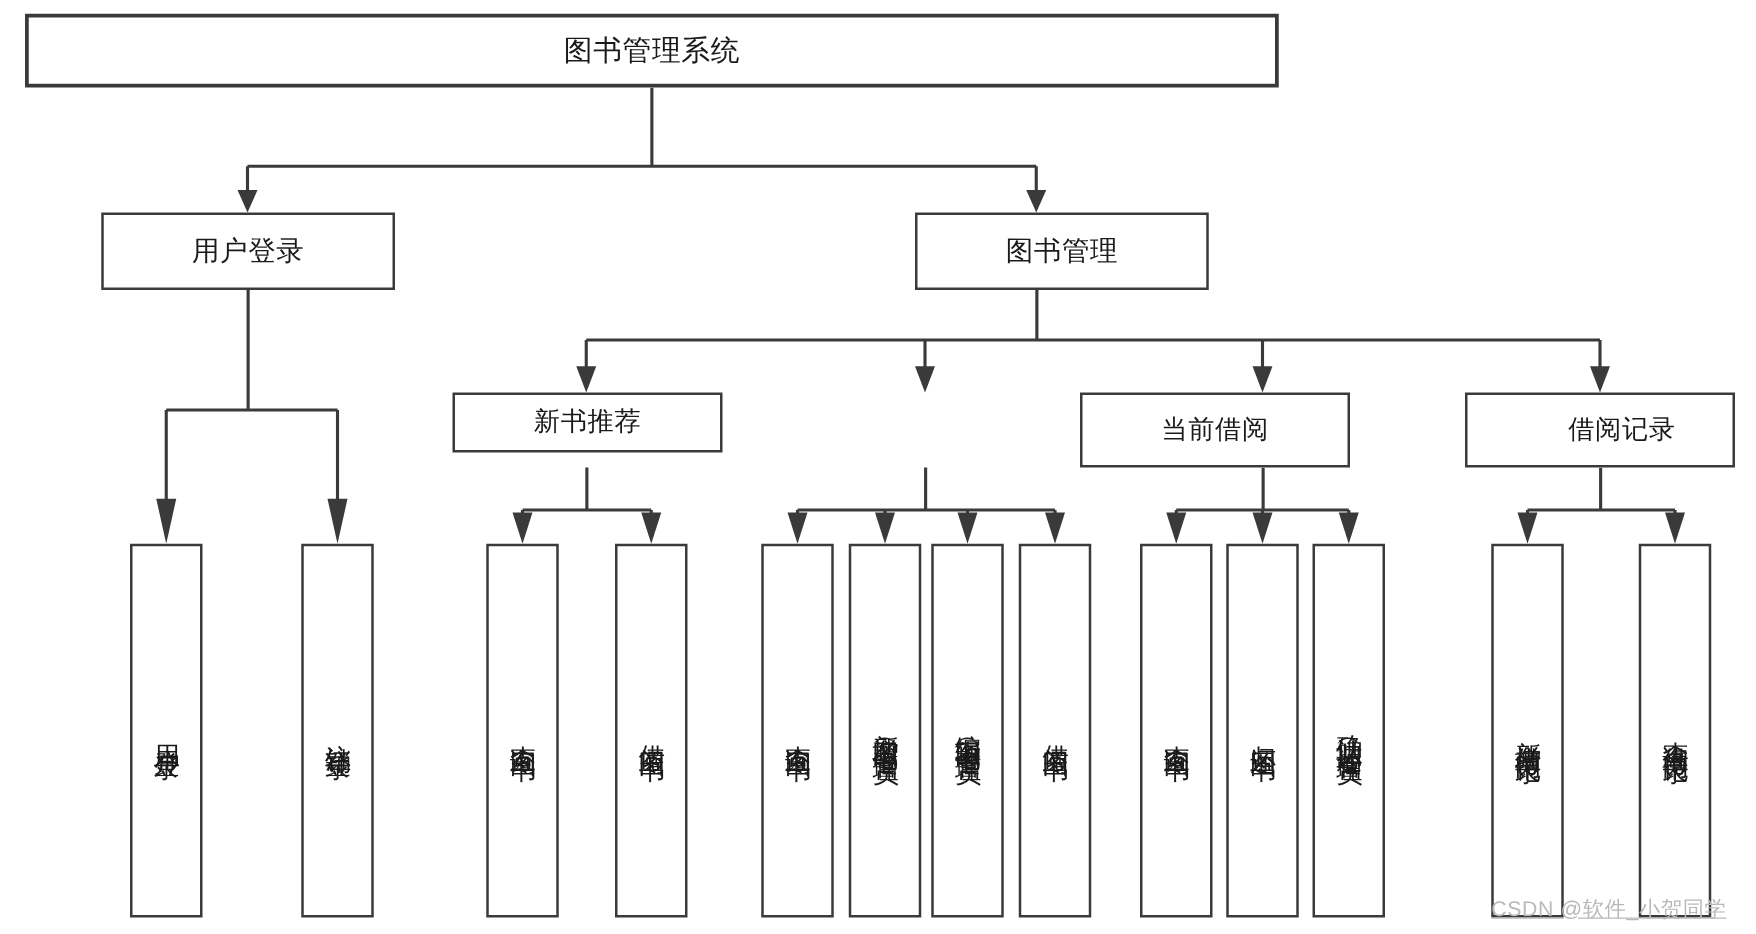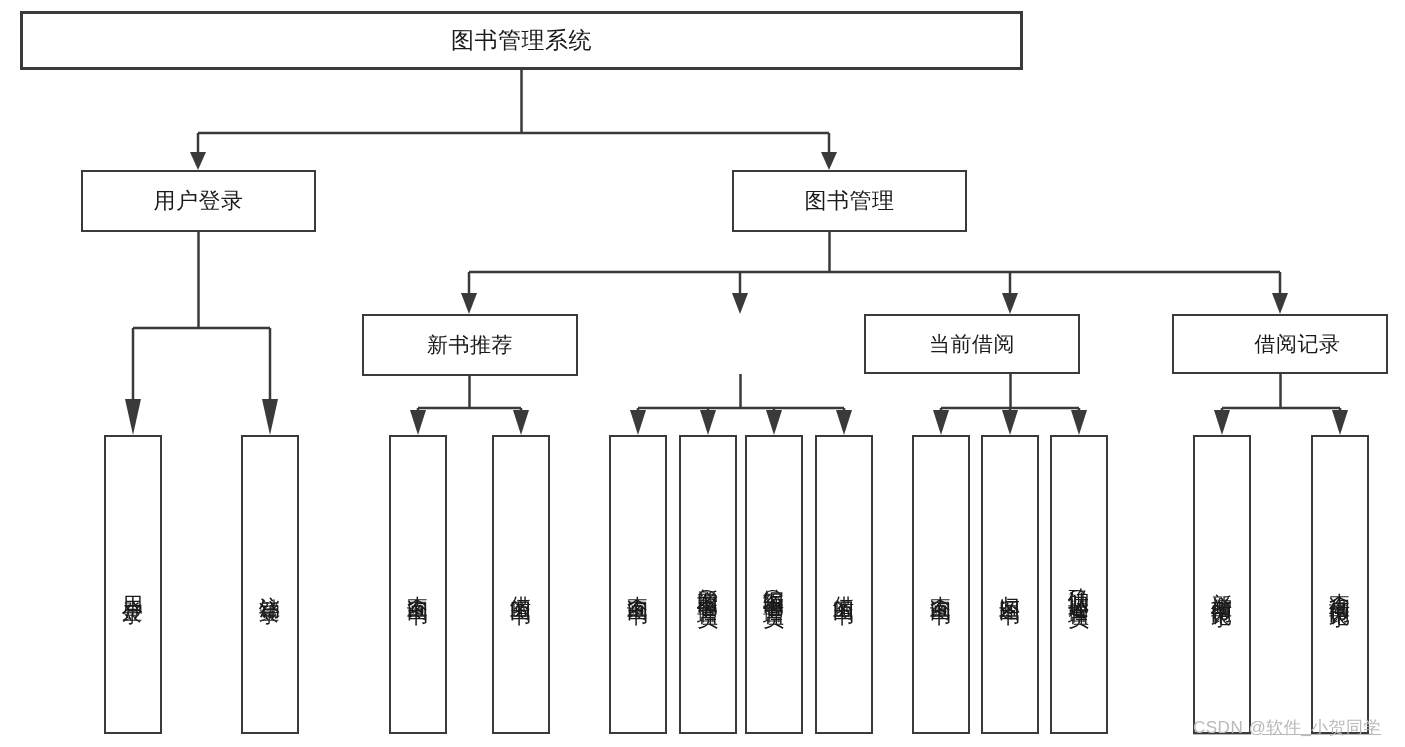--- a/index.html
+++ b/index.html
@@ -165,21 +165,21 @@
     <span class="node-label">图书管理系统</span>
   </div>
 
   <div class="node-box" style="left:81px; top:170px; width:235px; height:62px;">
     <span class="node-label lvl2">用户登录</span>
   </div>
   <div class="node-box" style="left:712px; top:170px; width:235px; height:62px;margin-left:20px;">
     <span class="node-label lvl2">图书管理</span>
   </div>
 
-  <div class="node-box" style="left:362px; top:314px; width:216px; height:62px;">
+  <div class="node-box" style="left:362px; top:314px; width:216px; height:48px;">
     <span class="node-label lvl3">新书推荐</span>
   </div>
   <div class="node-box" style="left:864px; top:314px; width:216px; height:60px;">
     <span class="node-label lvl3">当前借阅</span>
   </div>
   <div class="node-box" style="left:1172px; top:314px; width:216px; height:60px;padding-left:35px;">
     <span class="node-label lvl3">借阅记录</span>
   </div>
 
   <div class="leaf-box" style="left:104px; top:435px; width:58px; height:299px;">

